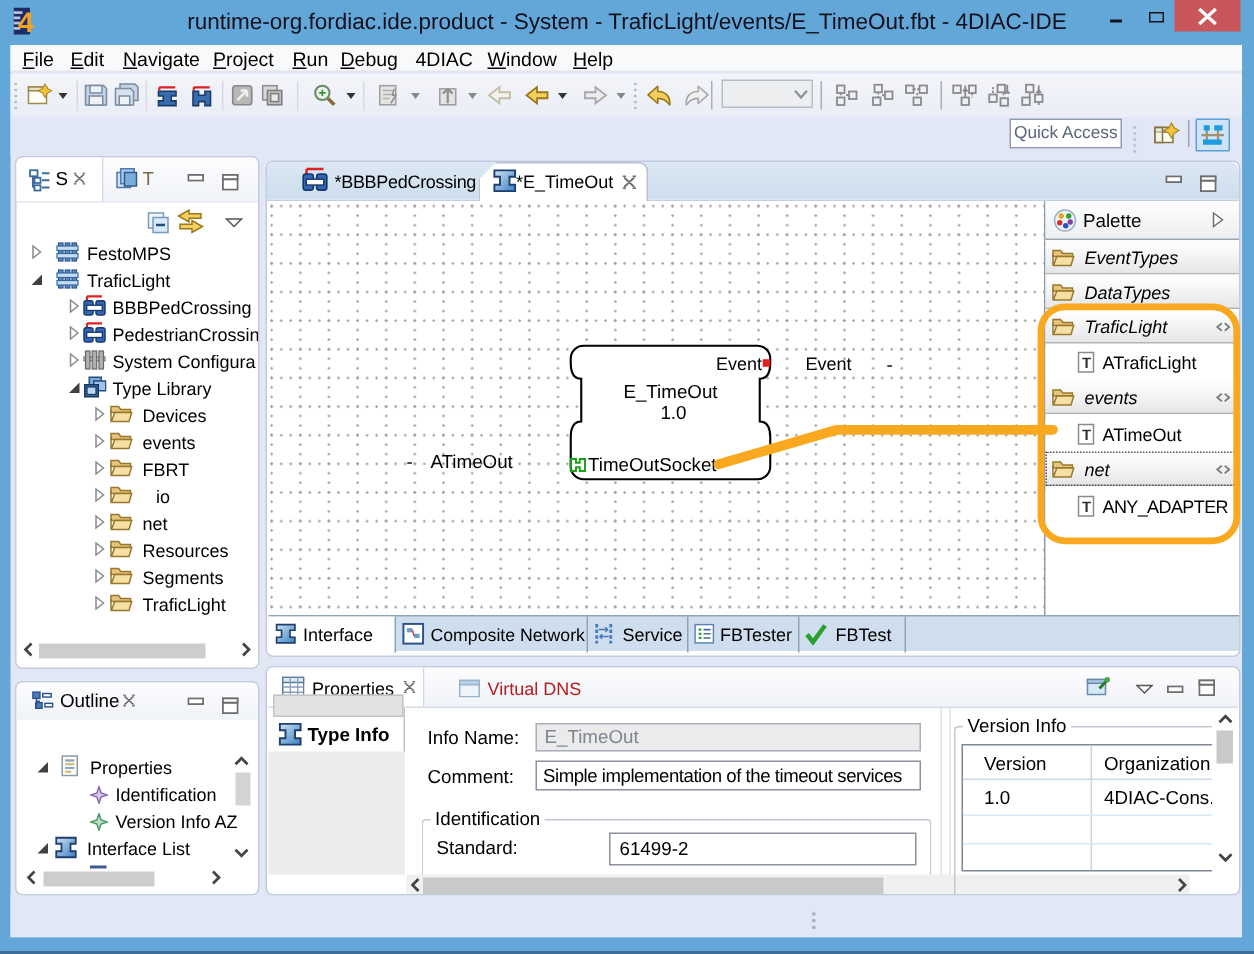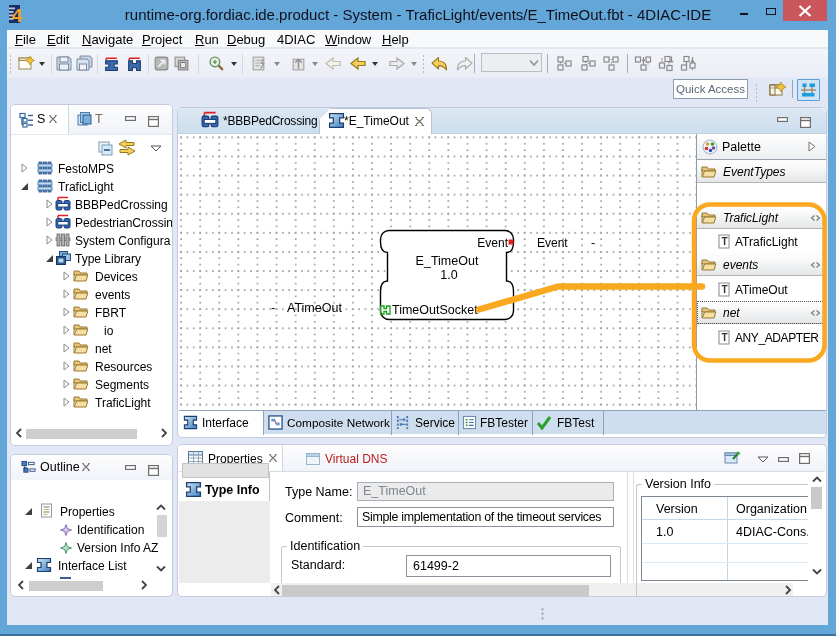--- a/index.html
+++ b/index.html
@@ -576,20 +576,26 @@
     <div class="abs" style="left:25px;top:6px;font-size:12.5px">Palette</div>
     <svg class="abs" style="left:111px;top:7px" width="8" height="11">
         <path d="M1,1 L7,5.5 L1,10 Z" fill="#fdfdfd" stroke="#707070"></path>
       </svg>
     <div class="pal-hd" style="top:26px">
         <svg class="pal-fold" width="16" height="15" viewBox="0 0 16 15">
           <use href="#folder"></use>
         </svg>
         <span class="pal-txt">EventTypes</span>
       </div>
+    <div class="pal-hd" style="top:49px">
+        <svg class="pal-fold" width="16" height="15" viewBox="0 0 16 15">
+          <use href="#folder"></use>
+        </svg>
+        <span class="pal-txt">DataTypes</span>
+      </div>
     <div class="pal-hd" style="top:72px">
         <svg class="pal-fold" width="16" height="15" viewBox="0 0 16 15">
           <use href="#folder"></use>
         </svg>
         <span class="pal-txt">TraficLight</span>
       <svg class="pal-pin" width="11" height="8">
           <use href="#pinchev"></use>
         </svg>
       </div>
     <div class="pal-it" style="top:97px">
@@ -718,21 +724,21 @@
   <div class="abs" style="left:1px;top:26px;width:646px;height:1px;background:#d6dce6"></div>
 
   <div class="abs" style="left:1px;top:27px;width:91px;height:111px;background:#fff;border-right:1px solid #c4c4c4"></div>
   <div class="abs" style="left:4px;top:18px;width:87px;height:15px;background:#e2e2e2;border:1px solid #c4c4c4"></div>
   <svg class="abs" style="left:7px;top:36px" width="17" height="17" viewBox="0 0 16 16">
       <use href="#fbshape"></use>
     </svg>
   <div class="abs" style="left:27px;top:38px;font-size:12.5px;font-weight:bold">Type Info</div>
   <div class="abs" style="left:1px;top:56px;width:91px;height:82px;background:#ececec"></div>
 
-  <div class="abs" style="left:107px;top:40px;font-size:12.5px">Type Name:</div>
+  <div class="abs" style="left:107px;top:40px;font-size:12.5px">Info Name:</div>
   <div class="abs" style="left:179px;top:37px;width:257px;height:19px;background:#ebebeb;border:1px solid #a8b0ba;font-size:12.5px;color:#7e8690;line-height:17px;padding-left:5px">E_TimeOut</div>
   <div class="abs" style="left:107px;top:66px;font-size:12.5px">Comment:</div>
   <div class="abs" style="left:179px;top:62px;width:257px;height:20px;background:#fff;border:1px solid #8a929e;font-size:12.4px;letter-spacing:-0.3px;line-height:18px;padding-left:4px;white-space:nowrap;overflow:hidden">Simple implementation of the timeout services</div>
   <div class="abs" style="left:103px;top:101px;width:340px;height:50px;border:1px solid #c0c8d2;border-bottom:none;border-radius:3px 3px 0 0"></div>
   <div class="abs" style="left:109px;top:94px;font-size:12.5px;background:#fff;padding:0 3px">Identification</div>
   <div class="abs" style="left:113px;top:113px;font-size:12.5px">Standard:</div>
   <div class="abs" style="left:228px;top:110px;width:205px;height:22px;background:#fff;border:1px solid #8a929e;font-size:12.5px;line-height:20px;padding-left:6px">61499-2</div>
 
   <div class="abs" style="left:93px;top:138px;width:522px;height:14px;background:#f0f0f0"></div>
   <svg class="abs" style="left:95px;top:140px" width="8" height="10" viewBox="0 0 7 10">

